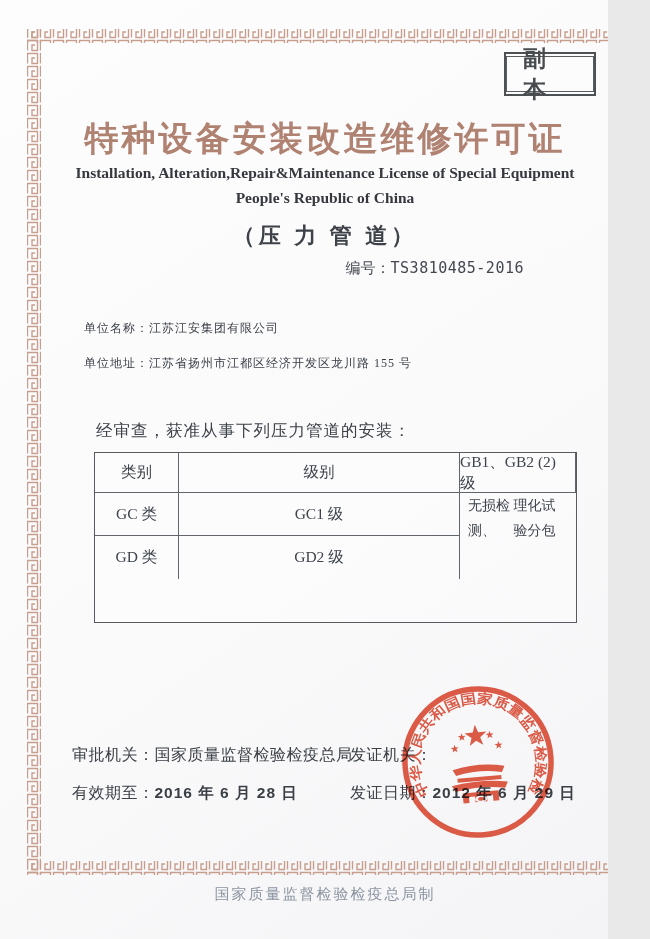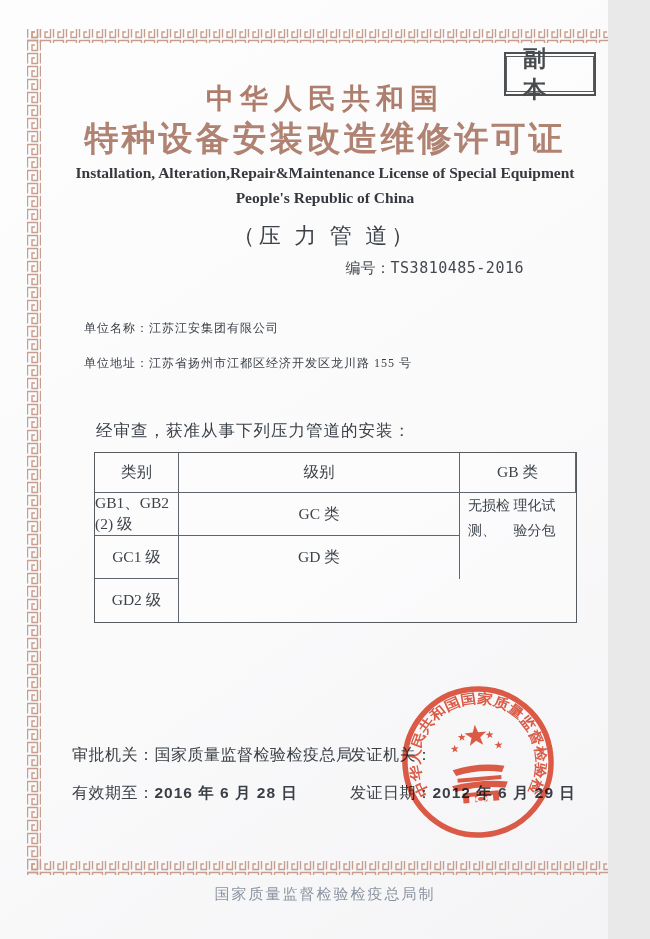--- a/index.html
+++ b/index.html
@@ -33,21 +33,21 @@
     border:1px solid #5a5e61;
     display:flex; align-items:center; justify-content:center;
     font-size:23px; font-weight:bold; color:#474b4e;
     letter-spacing:16px; padding-left:16px;
   }
 
   .title-cn1 { top:80px;  font-size:28px; font-weight:bold; color:#ae7e6d; letter-spacing:6px; }
   .title-cn2 { top:116px; font-size:34px; font-weight:bold; color:#b08272; letter-spacing:3px; }
   .title-en1 { top:164px; font-size:15.5px; font-weight:bold; color:#35383c; }
   .title-en2 { top:189px; font-size:15.5px; font-weight:bold; color:#35383c; }
-  .subtitle  { top:221px; font-size:22px; color:#3d4248; letter-spacing:4px; font-weight:400; }
+  .subtitle  { top:221px; font-size:22px; color:#3d4248; letter-spacing:4px; font-weight:700; }
 
   .license-no {
     top:259px; right:84px; font-size:15px; color:#43484e;
   }
   .license-no .num { font-family:"DejaVu Sans Mono", monospace; font-size:15px; letter-spacing:.5px; }
 
   .field-line { font-size:12px; color:#3c4147; letter-spacing:1px; }
   .unit-name    { left:84px; top:320px; }
   .unit-address { left:84px; top:355px; }
   .statement    { left:96px; top:420px; font-size:16.5px; letter-spacing:1px; }
@@ -104,21 +104,20 @@
     <rect x="27" y="29" width="596" height="14" fill="url(#meander)"></rect>
     <rect x="27" y="861" width="596" height="14" fill="url(#meander)"></rect>
     <rect x="27" y="29" width="14" height="846" fill="url(#meander)"></rect>
     <rect x="609" y="29" width="14" height="846" fill="url(#meander)"></rect>
   </svg>
 
   <div class="abs copy-badge">
     <div class="copy-badge-inner">副 本</div>
   </div>
 
-  <div class="abs centered title-cn1">中华人民共和国</div>
   <div class="abs centered title-cn2">特种设备安装改造维修许可证</div>
   <div class="abs centered title-en1">Installation, Alteration,Repair&amp;Maintenance License of Special Equipment</div>
   <div class="abs centered title-en2">People's Republic of China</div>
   <div class="abs centered subtitle">（压 力 管 道）</div>
 
   <div class="abs license-no">
     <span>编号：</span><span class="num">TS3810485-2016</span>
   </div>
 
   <div class="abs field-line unit-name">
@@ -127,21 +126,20 @@
   <div class="abs field-line unit-address">
     <span>单位地址：</span><span>江苏省扬州市江都区经济开发区龙川路 155 号</span>
   </div>
 
   <div class="abs statement">经审查，获准从事下列压力管道的安装：</div>
 
   <div class="abs perm-table">
     <div class="cell b-r b-b">类别</div>
     <div class="cell b-r b-b">级别</div>
 
-    <div class="cell b-r b-b">GB 类</div>
     <div class="cell b-r b-b">GB1、GB2 (2) 级</div>
 
     <div class="remark-cell">
       <span>无损检测、</span>
       <span>理化试验分包</span>
     </div>
 
     <div class="cell b-r b-b">GC 类</div>
     <div class="cell b-r b-b">GC1 级</div>
 

